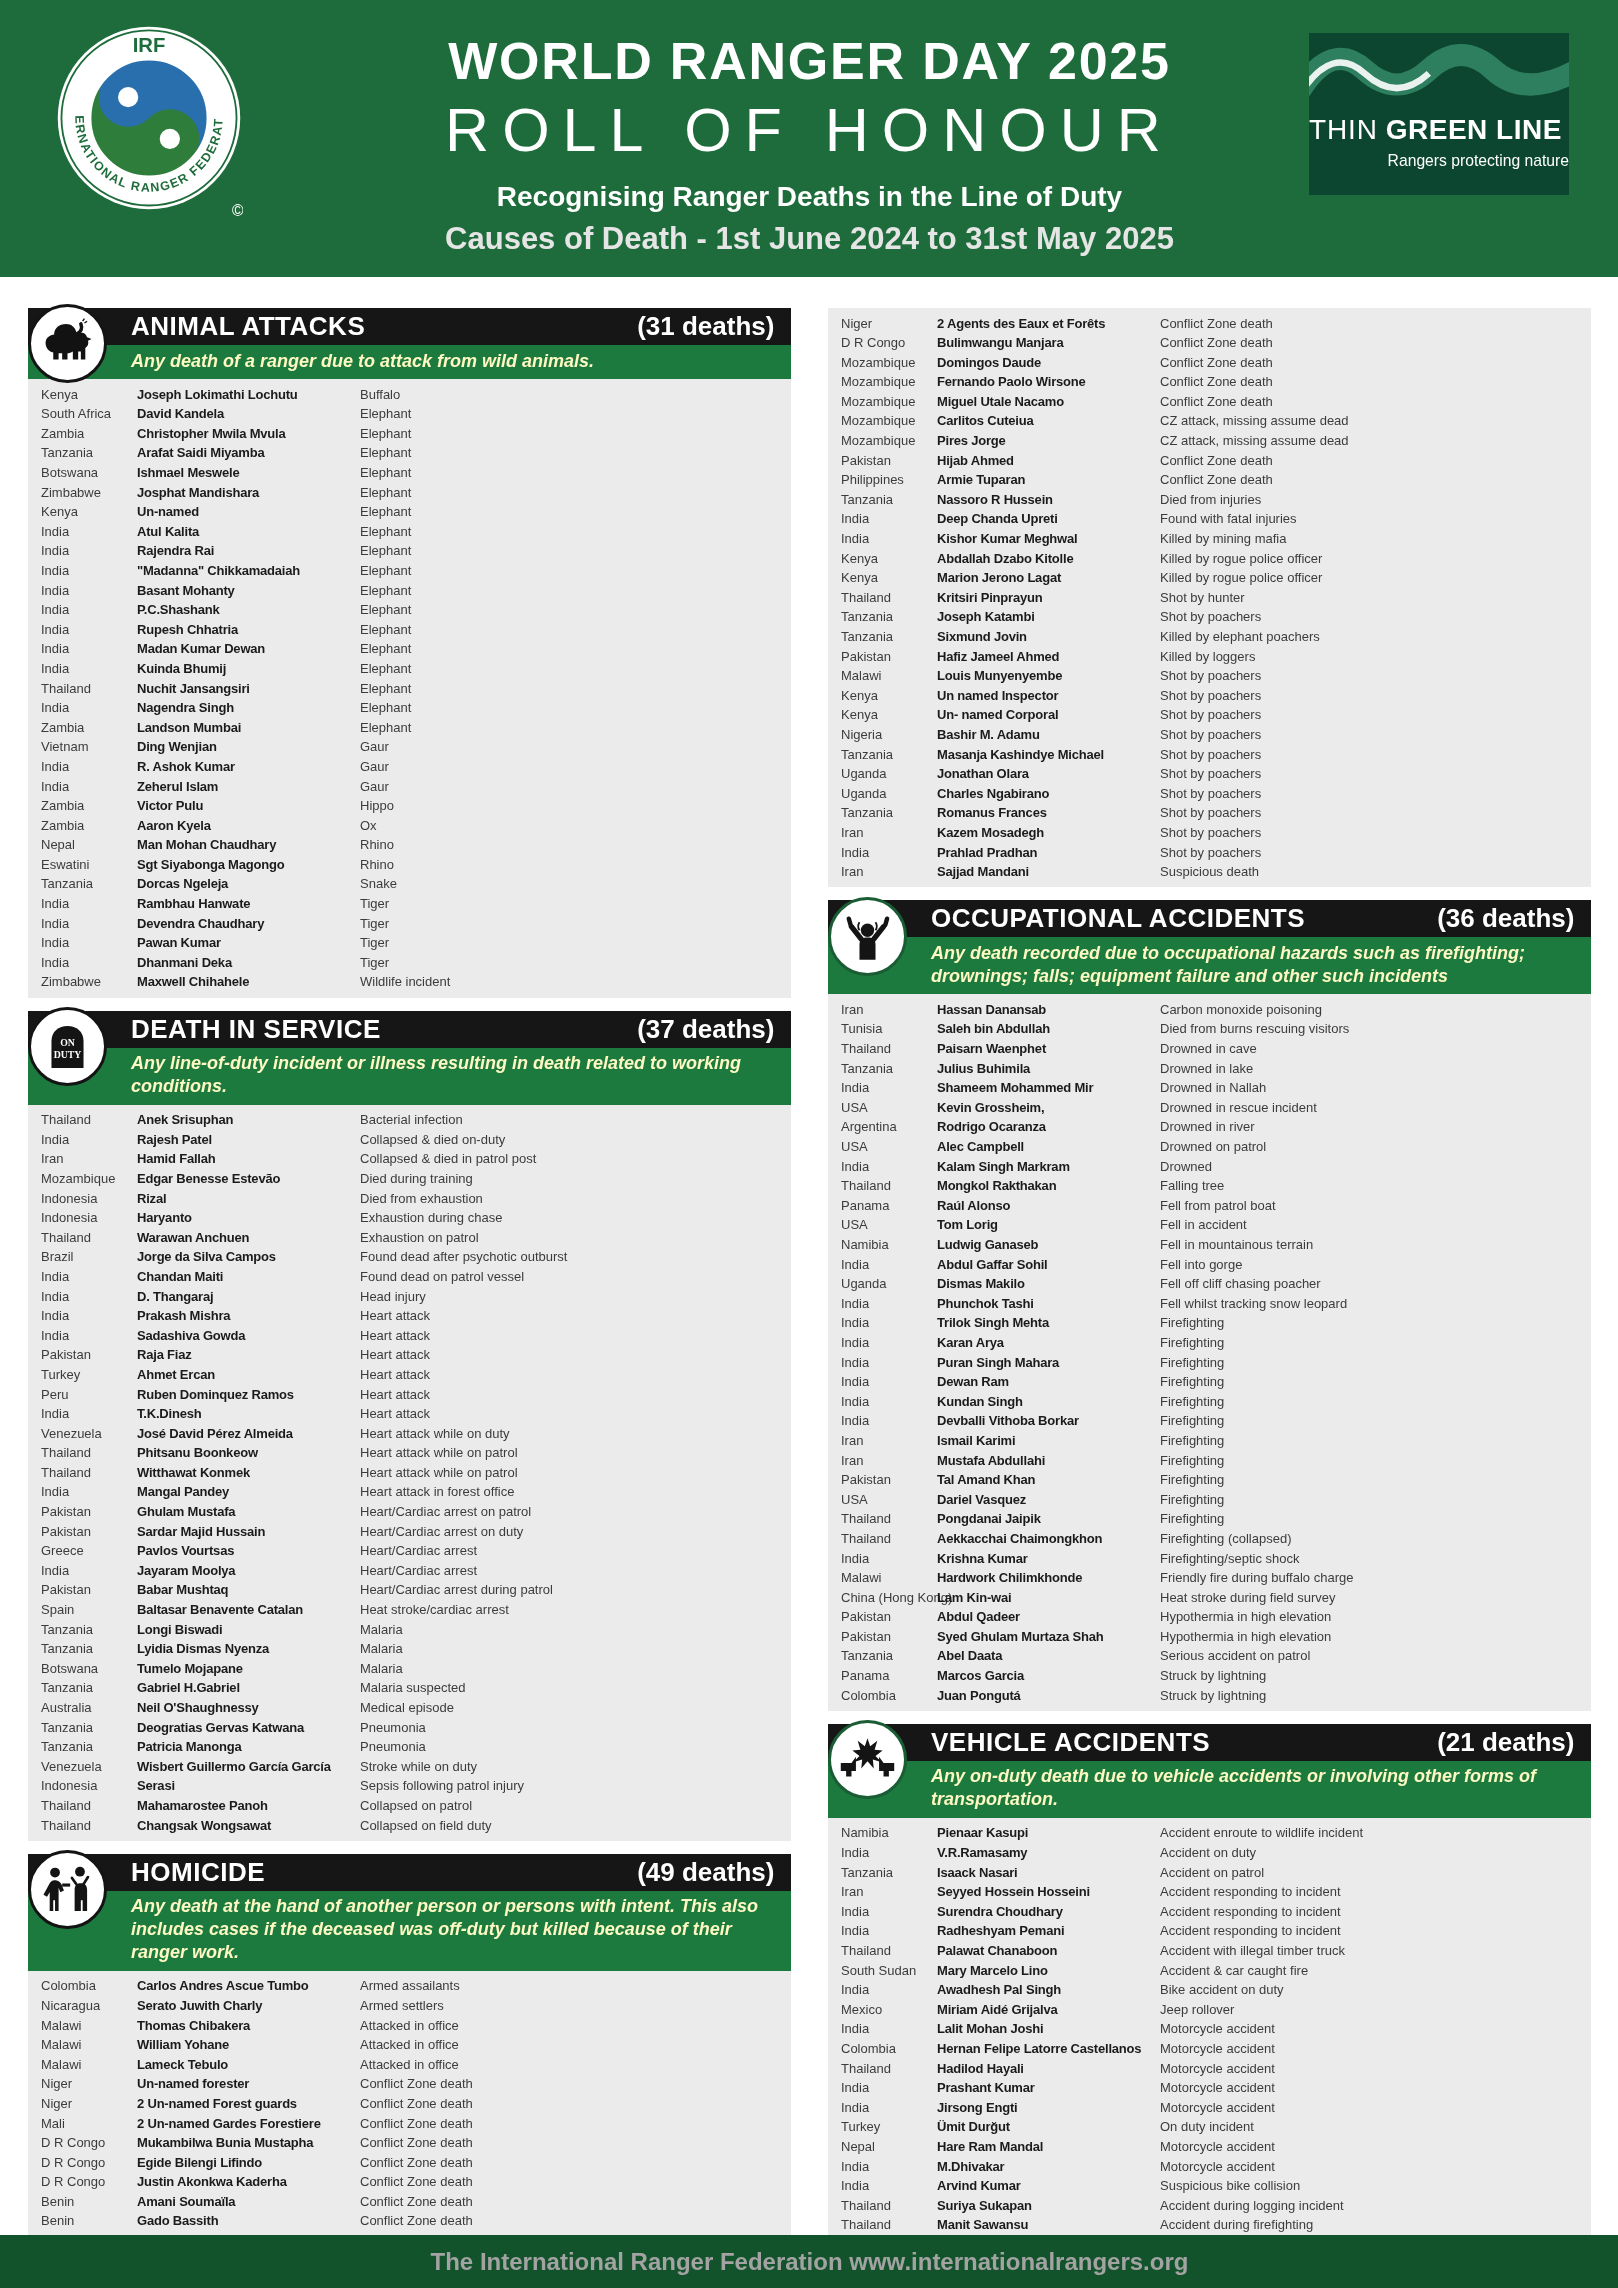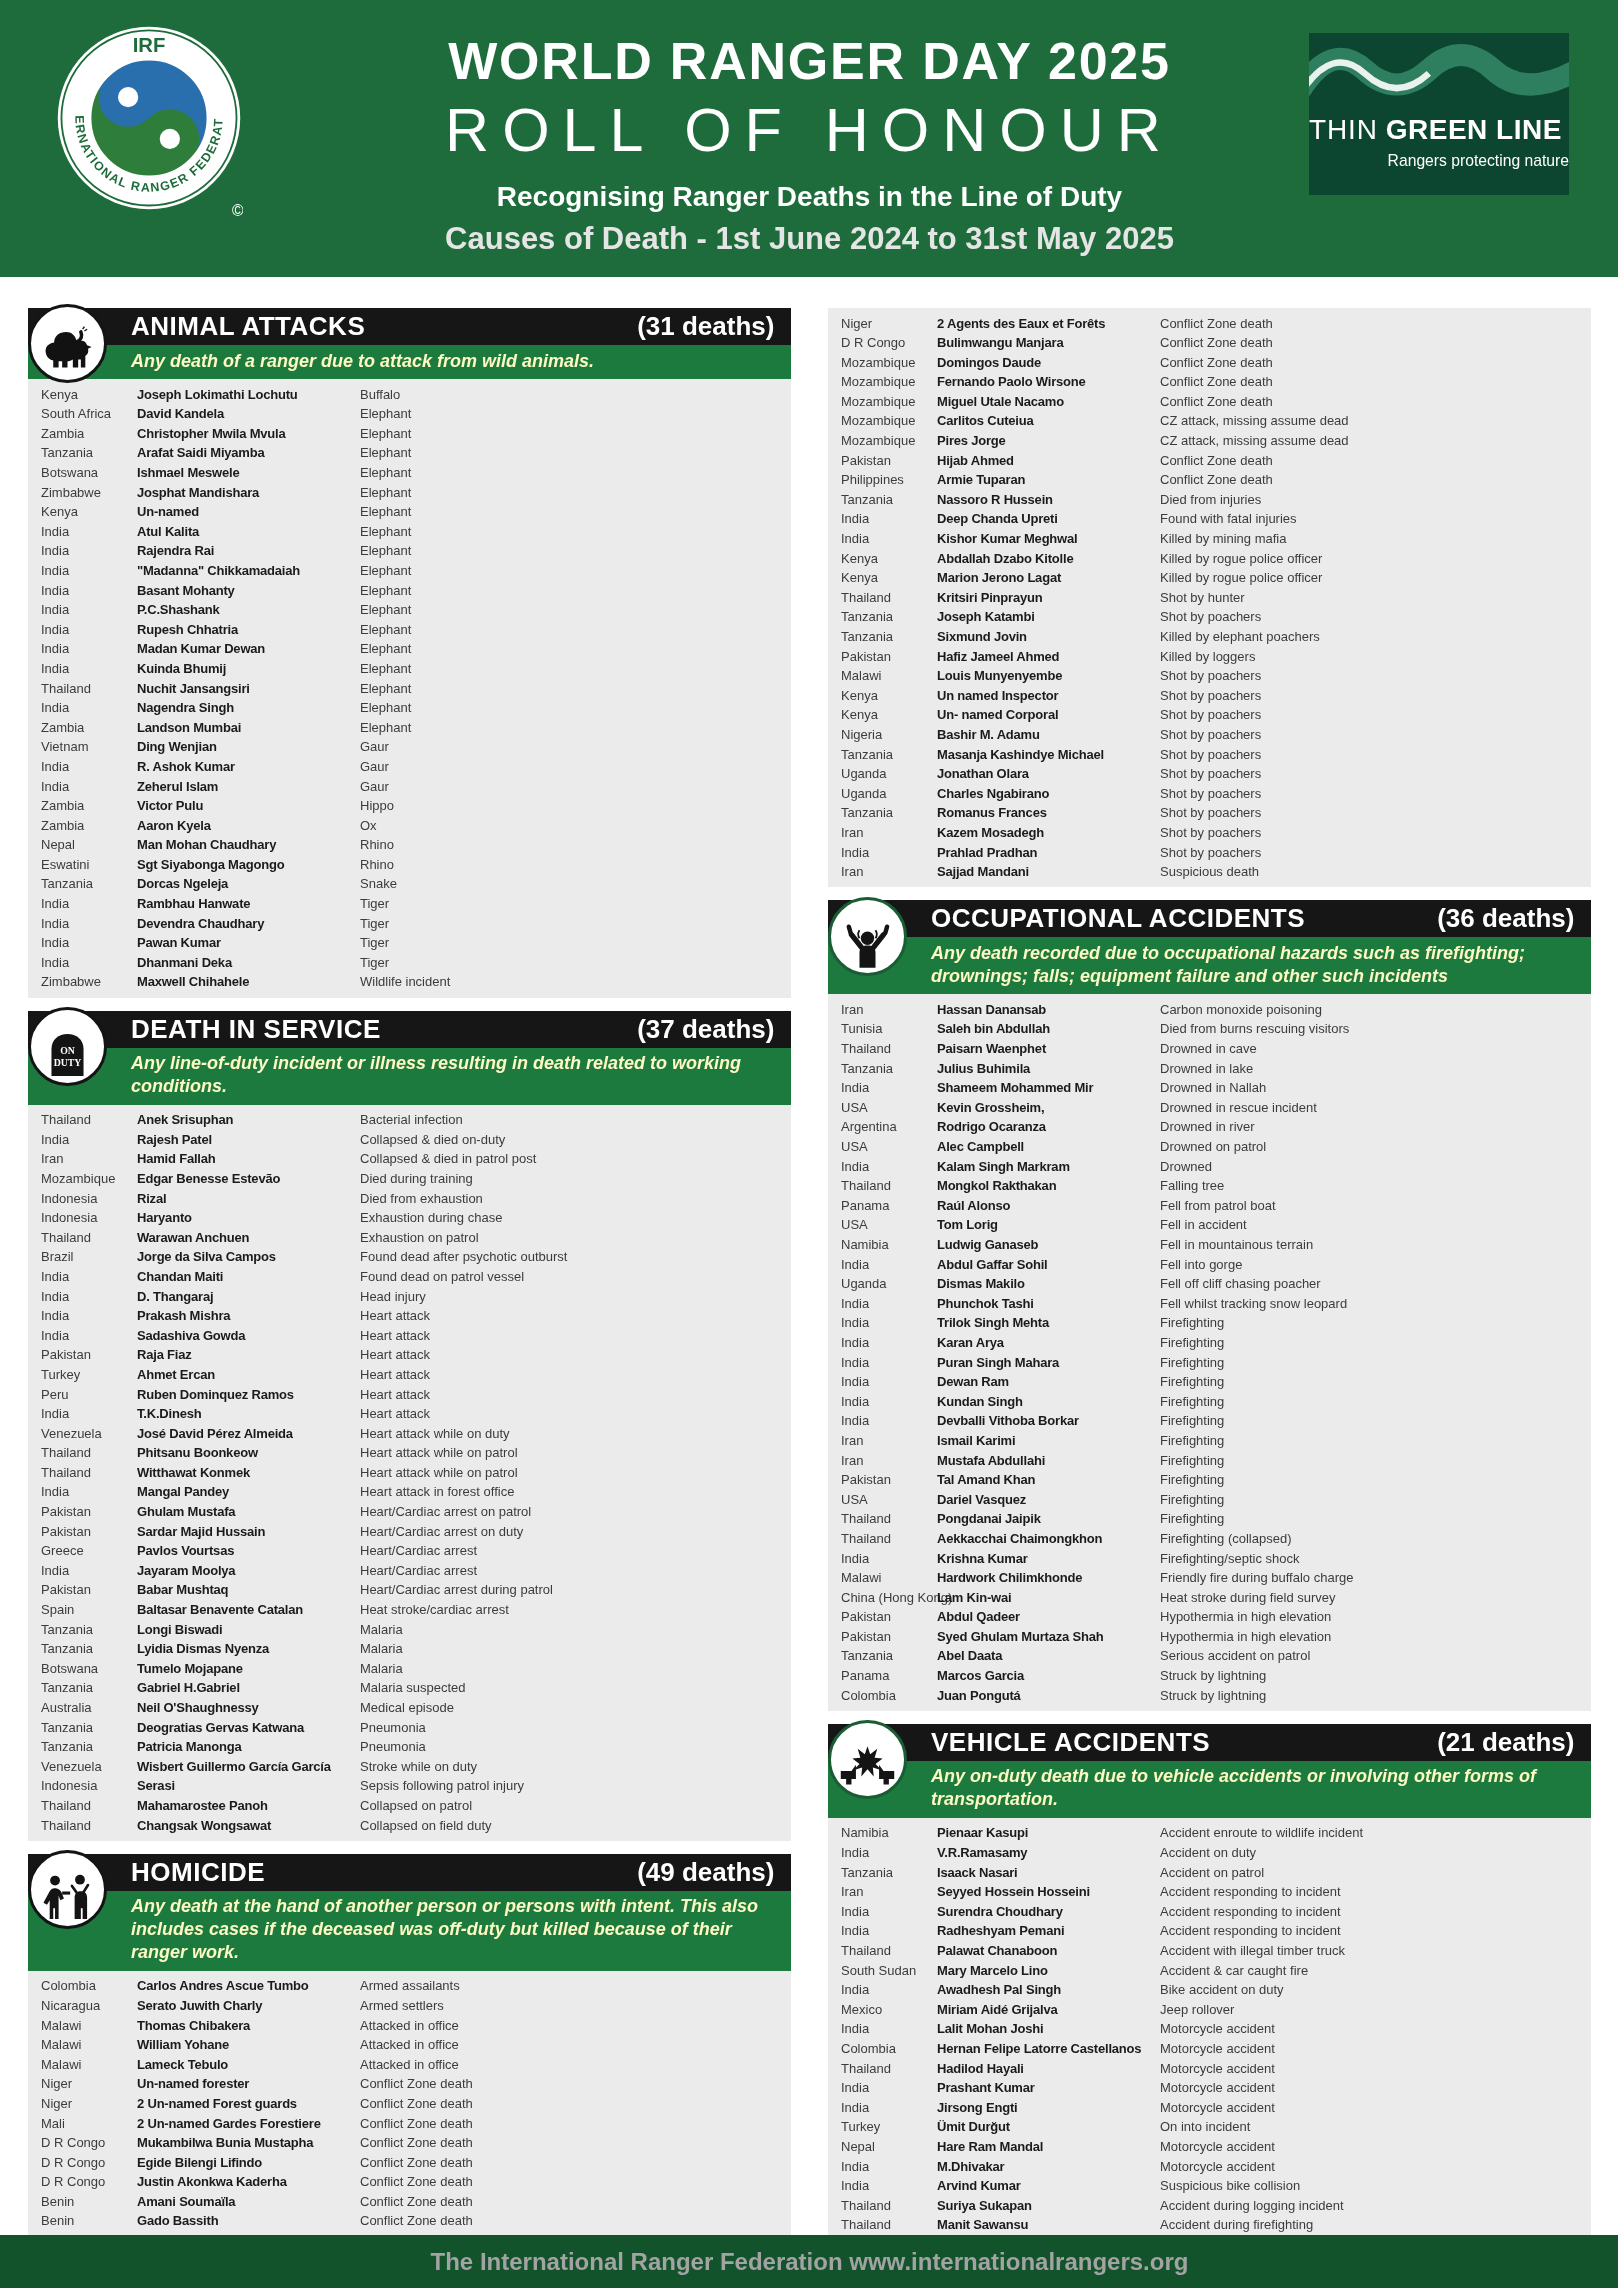--- a/index.html
+++ b/index.html
@@ -28,21 +28,21 @@
   .section{position:relative;margin-bottom:13px;}
   .sec-head{position:relative;}
   .bar-black{background:#161616;color:#fff;display:flex;align-items:center;height:37px;
              padding:0 16.6px 0 103px;}
   .sec-title{font-size:26px;font-weight:800;letter-spacing:0.5px;}
   .sec-deaths{margin-left:auto;font-size:26px;font-weight:800;}
   .bar-green{background:#1c7a3e;color:#fef9c3;font-style:italic;font-weight:700;
              font-size:18px;line-height:1.28;padding:4.6px 16.6px 6.5px 103px;}
   .sec-icon{position:absolute;left:0;top:-3.7px;width:79px;height:79px;border-radius:50%;
             background:#fff;border:3.7px solid #141414;box-sizing:border-box;z-index:2;
-            display:flex;align-items:flex-end;justify-content:center;}
+            display:flex;align-items:center;justify-content:center;}
   .sec-icon svg{width:57px;height:57px;}
   .sec-icon.ring-green{border-color:#1a5c33;}
 
   .list{background:#ebebeb;padding:5.5px 0;}
   .row{display:grid;grid-template-columns:96px 223px 1fr;padding:0 13px;
        line-height:19.6px;white-space:nowrap;}
   .cell-country{font-size:13px;color:#3c3c3c;}
   .cell-name{font-size:13px;font-weight:700;color:#1b1b1b;letter-spacing:-0.2px;}
   .cell-cause{font-size:13px;color:#3c3c3c;}
 
@@ -1019,21 +1019,21 @@
               <span class="cell-cause">Motorcycle accident</span>
             </div>
             <div class="row">
               <span class="cell-country">India</span>
               <span class="cell-name">Jirsong Engti</span>
               <span class="cell-cause">Motorcycle accident</span>
             </div>
             <div class="row">
               <span class="cell-country">Turkey</span>
               <span class="cell-name">Ümit Durğut</span>
-              <span class="cell-cause">On into incident</span>
+              <span class="cell-cause">On duty incident</span>
             </div>
             <div class="row">
               <span class="cell-country">Nepal</span>
               <span class="cell-name">Hare Ram Mandal</span>
               <span class="cell-cause">Motorcycle accident</span>
             </div>
             <div class="row">
               <span class="cell-country">India</span>
               <span class="cell-name">M.Dhivakar</span>
               <span class="cell-cause">Motorcycle accident</span>

